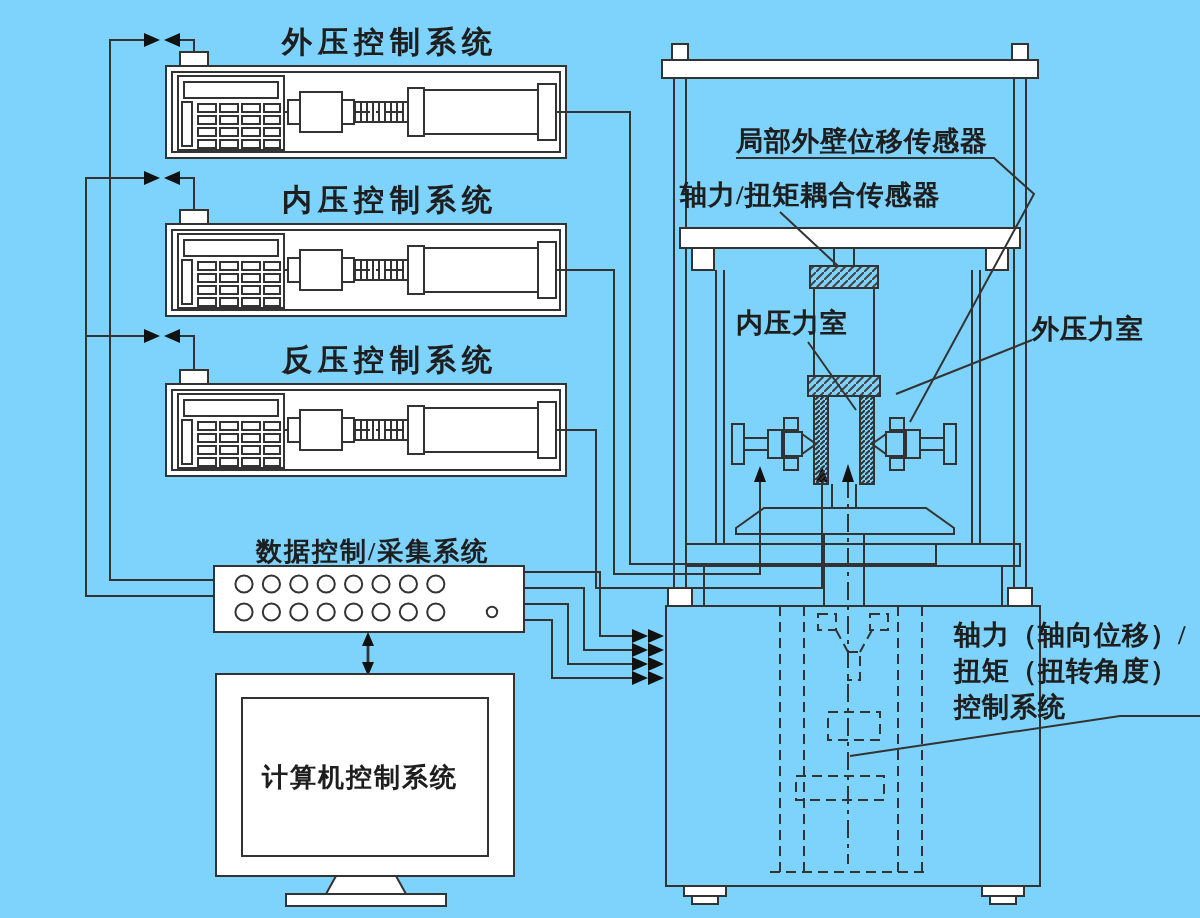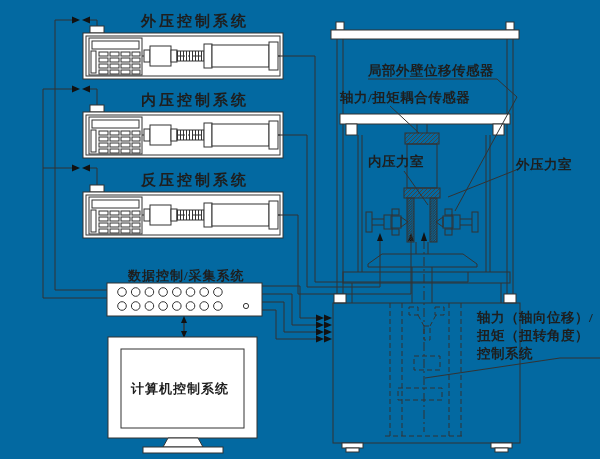--- a/index.html
+++ b/index.html
@@ -1,17 +1,17 @@
 <!DOCTYPE html>
 <html><head>
 <meta charset="utf-8">
 <style>
   html,body{margin:0;padding:0;background:#ffffff;}
   #stage{
-    position:relative;width:600px;height:459px;background:#0369a1;
+    position:relative;width:600px;height:459px;background:#7dd3fc;
     font-family:"Liberation Serif","DejaVu Serif",serif;
     overflow:hidden;
   }
   svg{display:block}
   svg text{
     fill:#1e1e1e;
     font-family:"Liberation Serif","DejaVu Serif",serif;
   }
   .lbl-pump{font-size:15px;letter-spacing:3px;font-weight:bold;}
   .lbl-mid{font-size:13px;letter-spacing:1px;font-weight:bold;}

